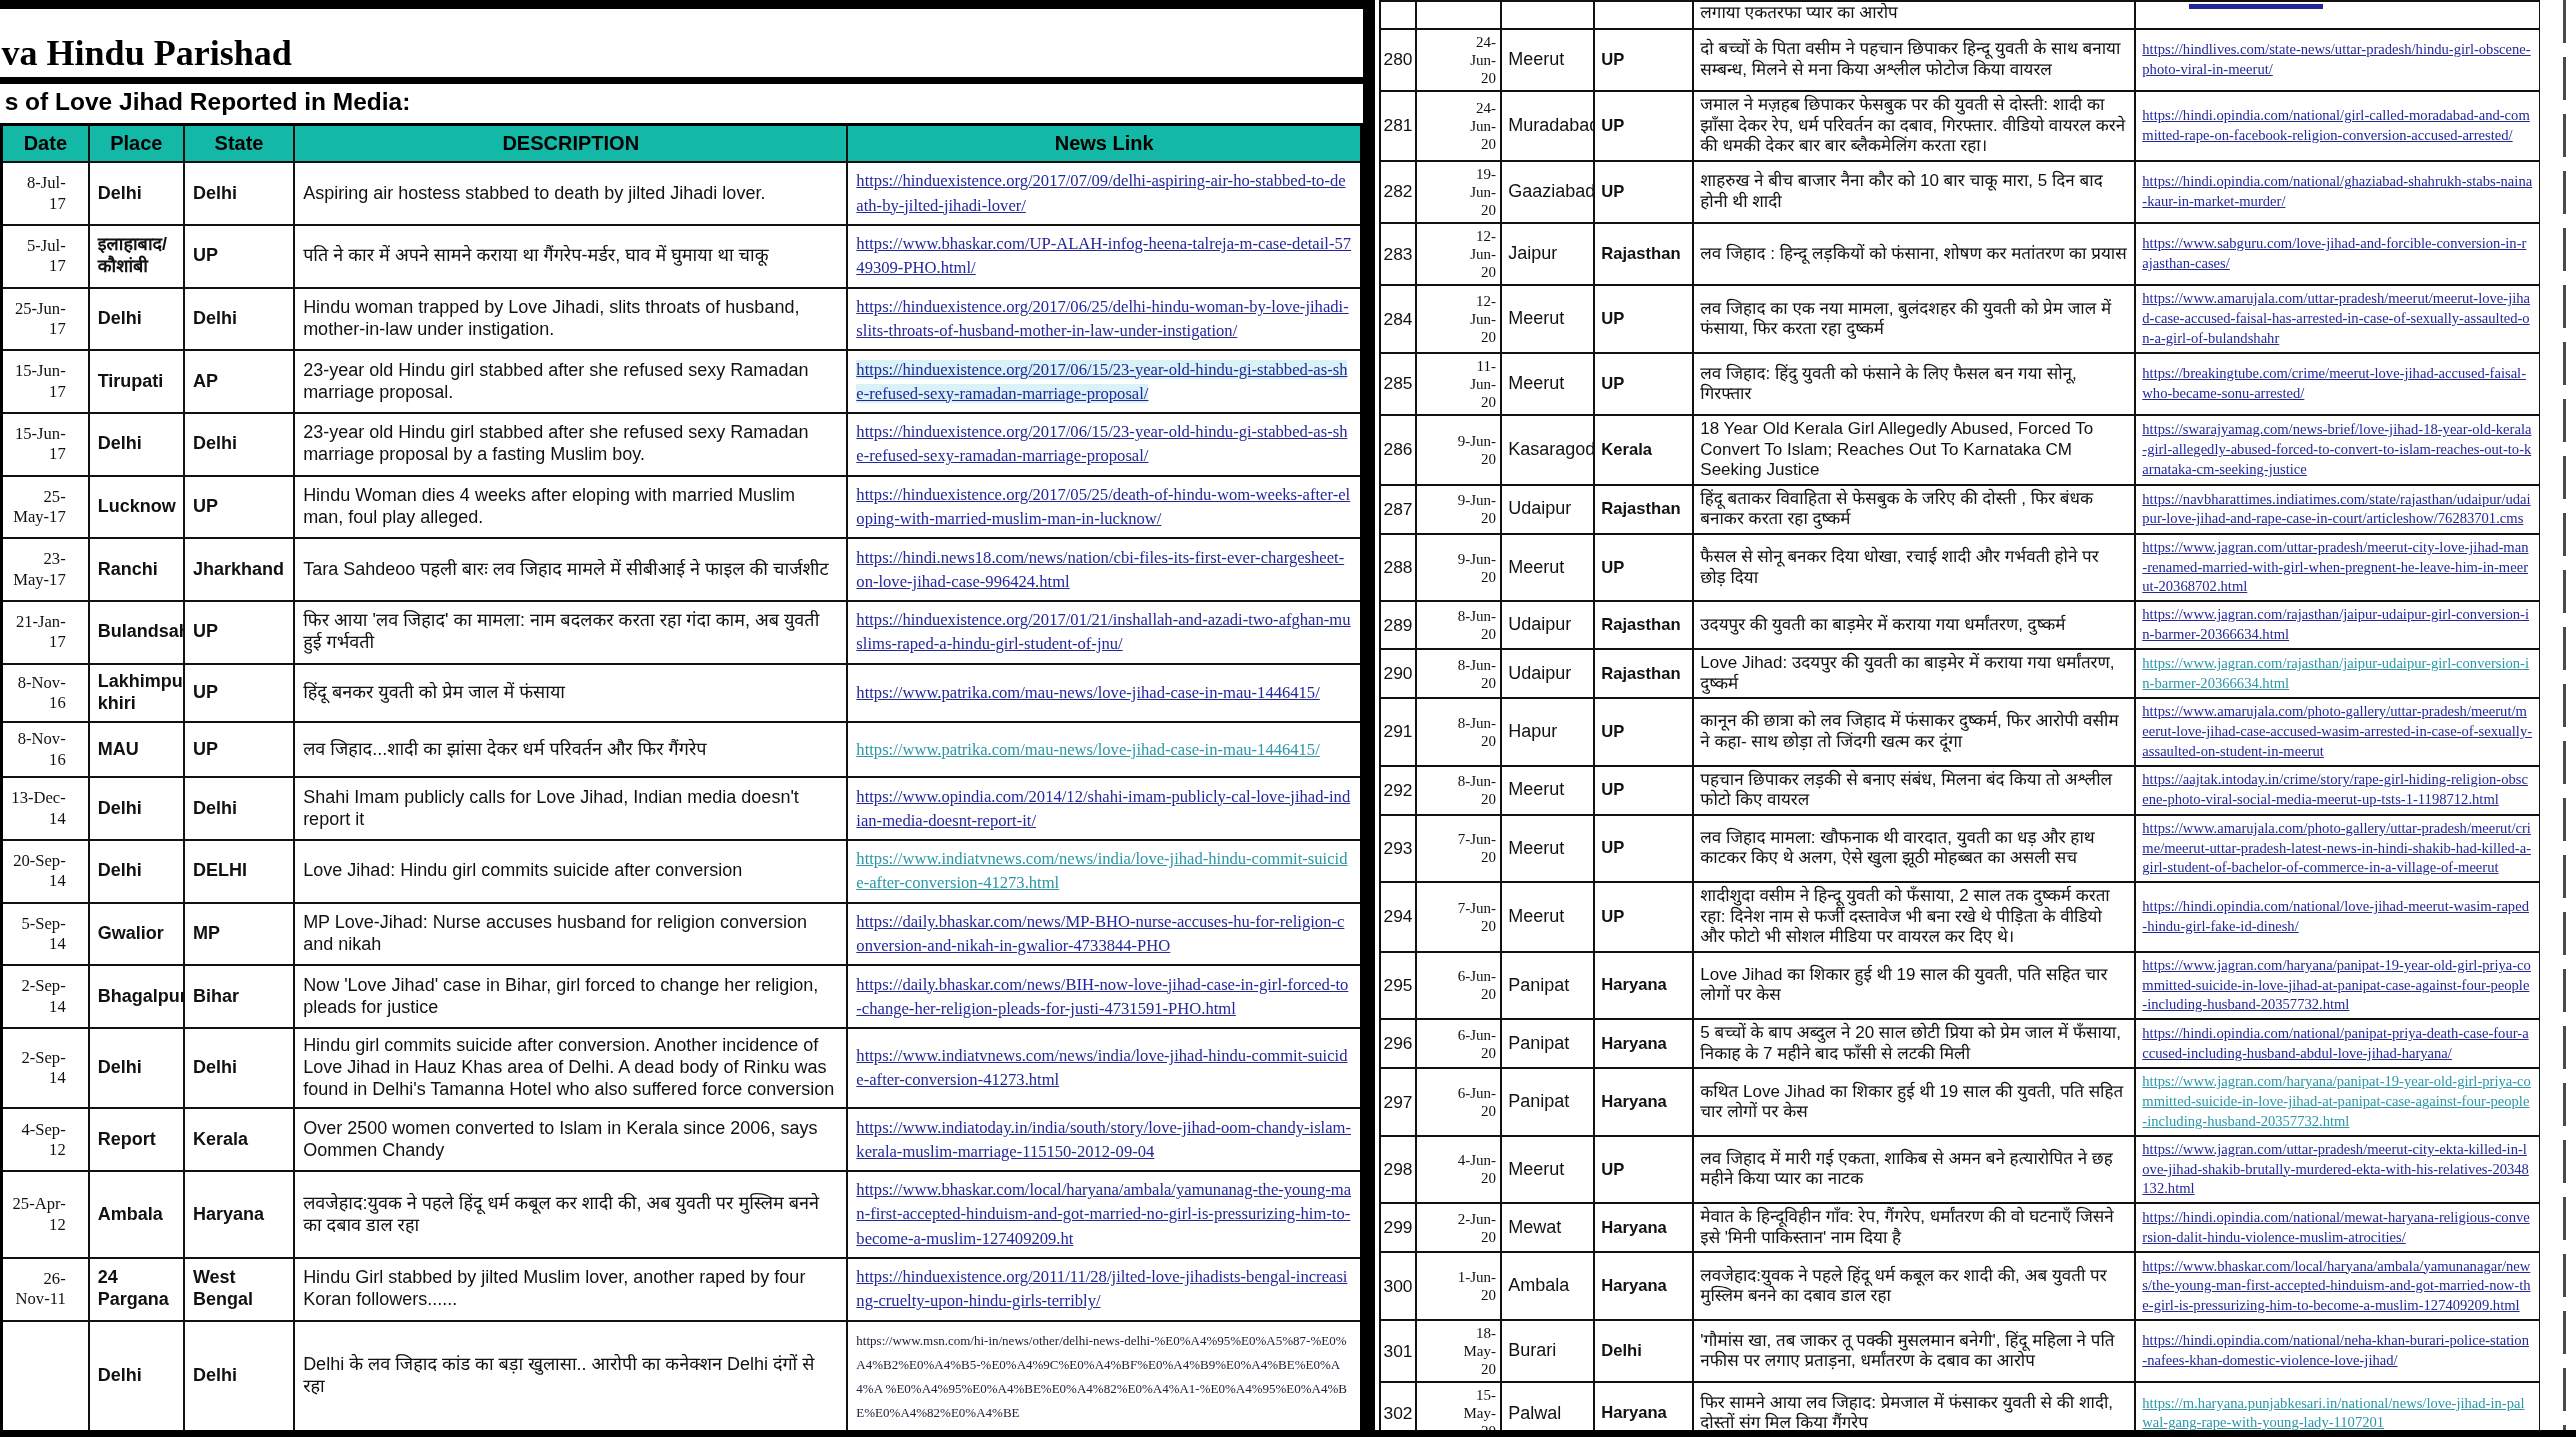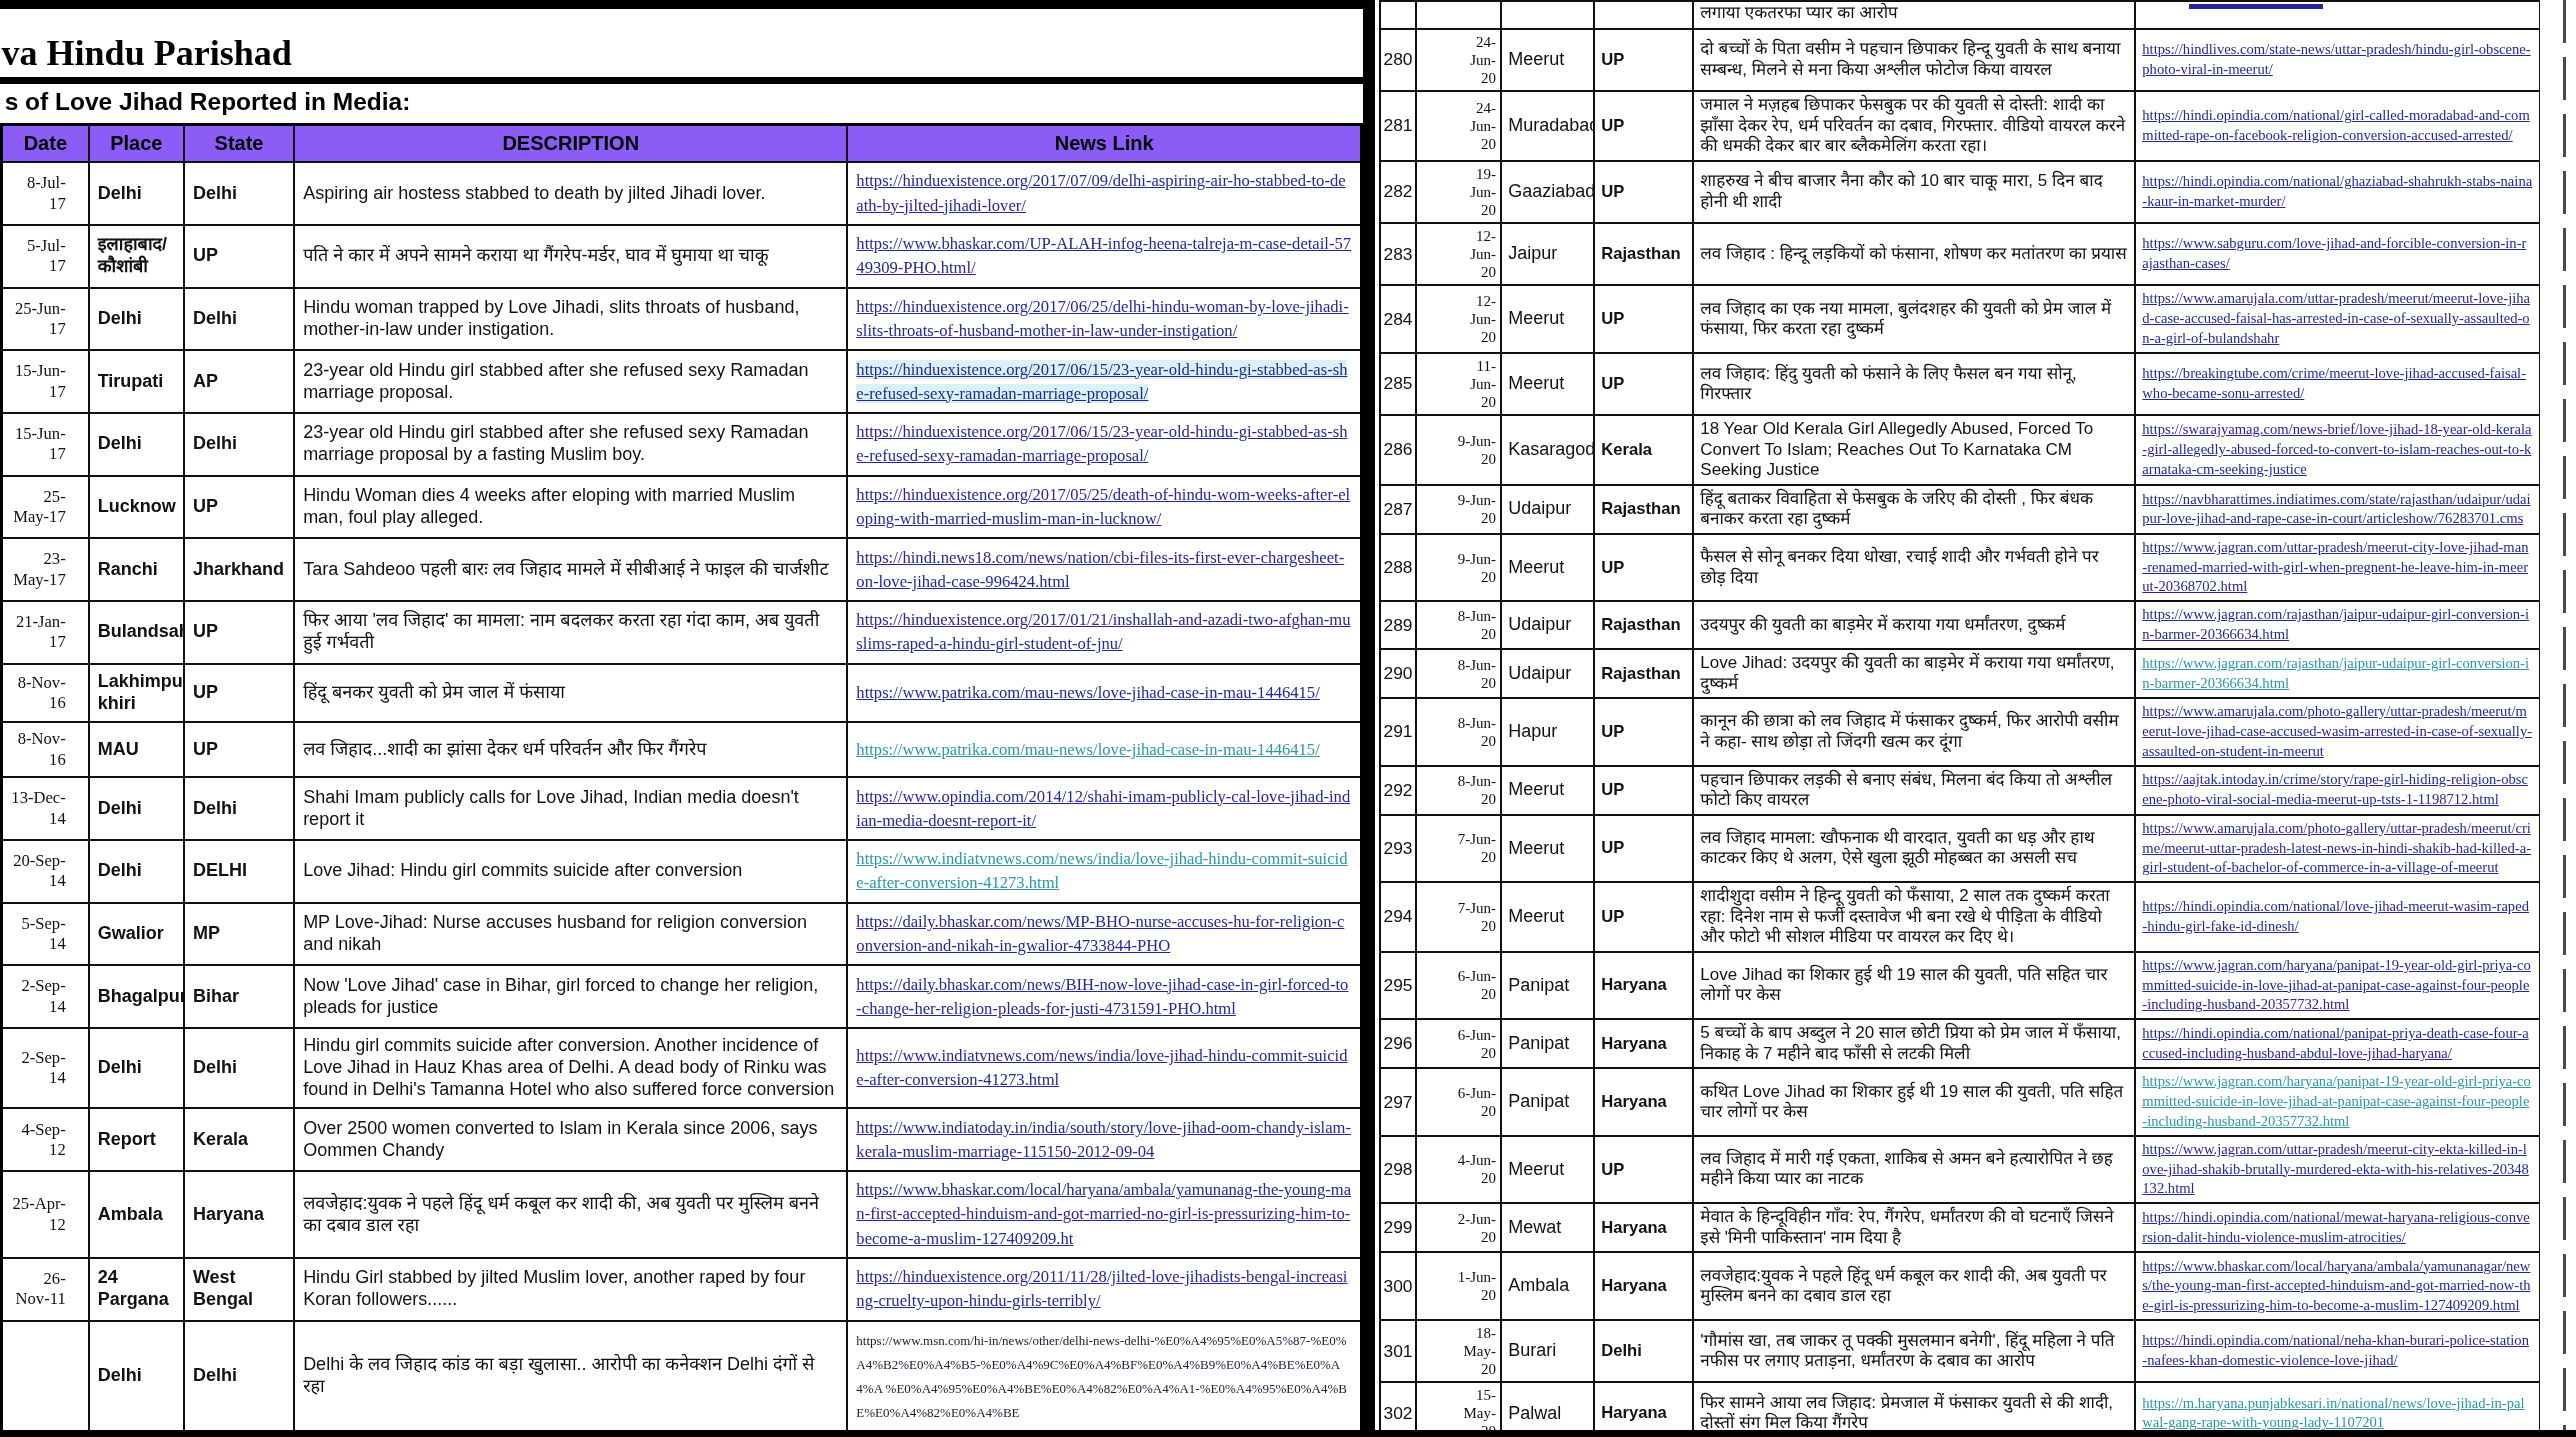--- a/index.html
+++ b/index.html
@@ -11,21 +11,21 @@
   .page-left{position:absolute;left:0;top:0;width:1363px;height:1437px;overflow:hidden;background:#fff;}
   .top-bar{position:absolute;left:0;top:0;width:1374px;height:8.7px;background:#000;}
   .title{position:absolute;left:1.6px;top:32px;width:1342px;
          font-family:"Liberation Serif",serif;font-weight:bold;font-size:36px;color:#000;white-space:nowrap;}
   .rule1{position:absolute;left:0;top:77px;width:1363px;height:7px;background:#000;}
   .subtitle{position:absolute;left:4.7px;top:88px;font-size:24.5px;font-weight:bold;color:#000;white-space:nowrap;}
   .ltable-wrap{position:absolute;left:0px;top:123px;width:1363px;}
   table{border-collapse:collapse;table-layout:fixed;}
   .ltable{width:1363px;border:3.2px solid #000;}
   .ltable td,.ltable th{border:2px solid #111;overflow:hidden;}
-  .ltable th{background:#8b5cf6;font-size:20px;font-weight:bold;color:#000;height:32px;text-align:center;padding:1.6px 3.2px;}
+  .ltable th{background:#14b8a6;font-size:20px;font-weight:bold;color:#000;height:32px;text-align:center;padding:1.6px 3.2px;}
   .ltable td{padding:6.3px 8px;vertical-align:middle;font-size:18px;line-height:1.22;}
   td.c-date{font-family:"Liberation Serif",serif;font-size:16.6px;text-align:right;padding-right:22px;}
   td.c-place{font-weight:bold;font-size:18px;}
   td.c-state{font-weight:bold;font-size:18px;}
   td.c-desc{font-size:18px;}
   td.c-link{font-family:Liberation Serif, serif;font-size:16.6px;word-break:break-all;line-height:1.45;}
   .link{color:#23279B;text-decoration:underline;cursor:pointer;}
   .link.teal{color:#2B97A8;}
   .link.hl{background:#D9F2F7;}
   .link.plain-small{color:#20203a;text-decoration:none;font-size:13px;line-height:1.5;}

